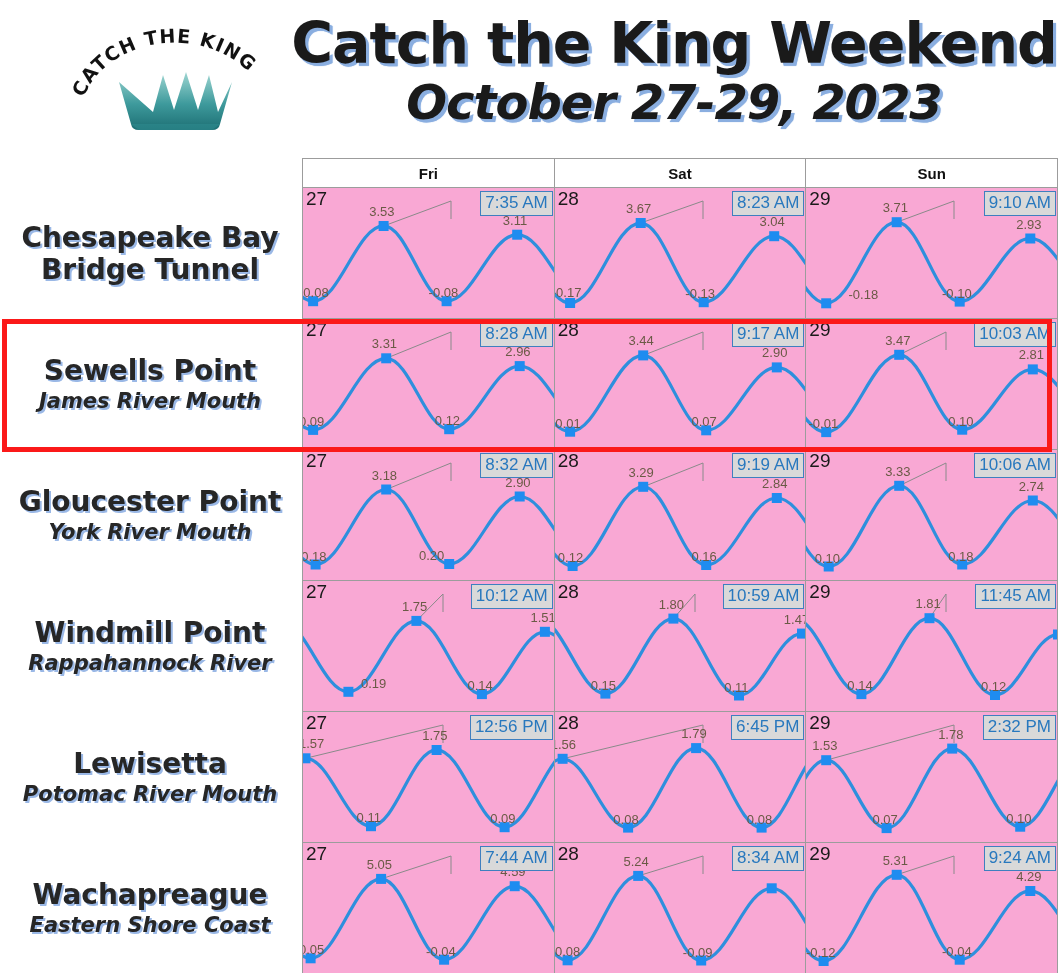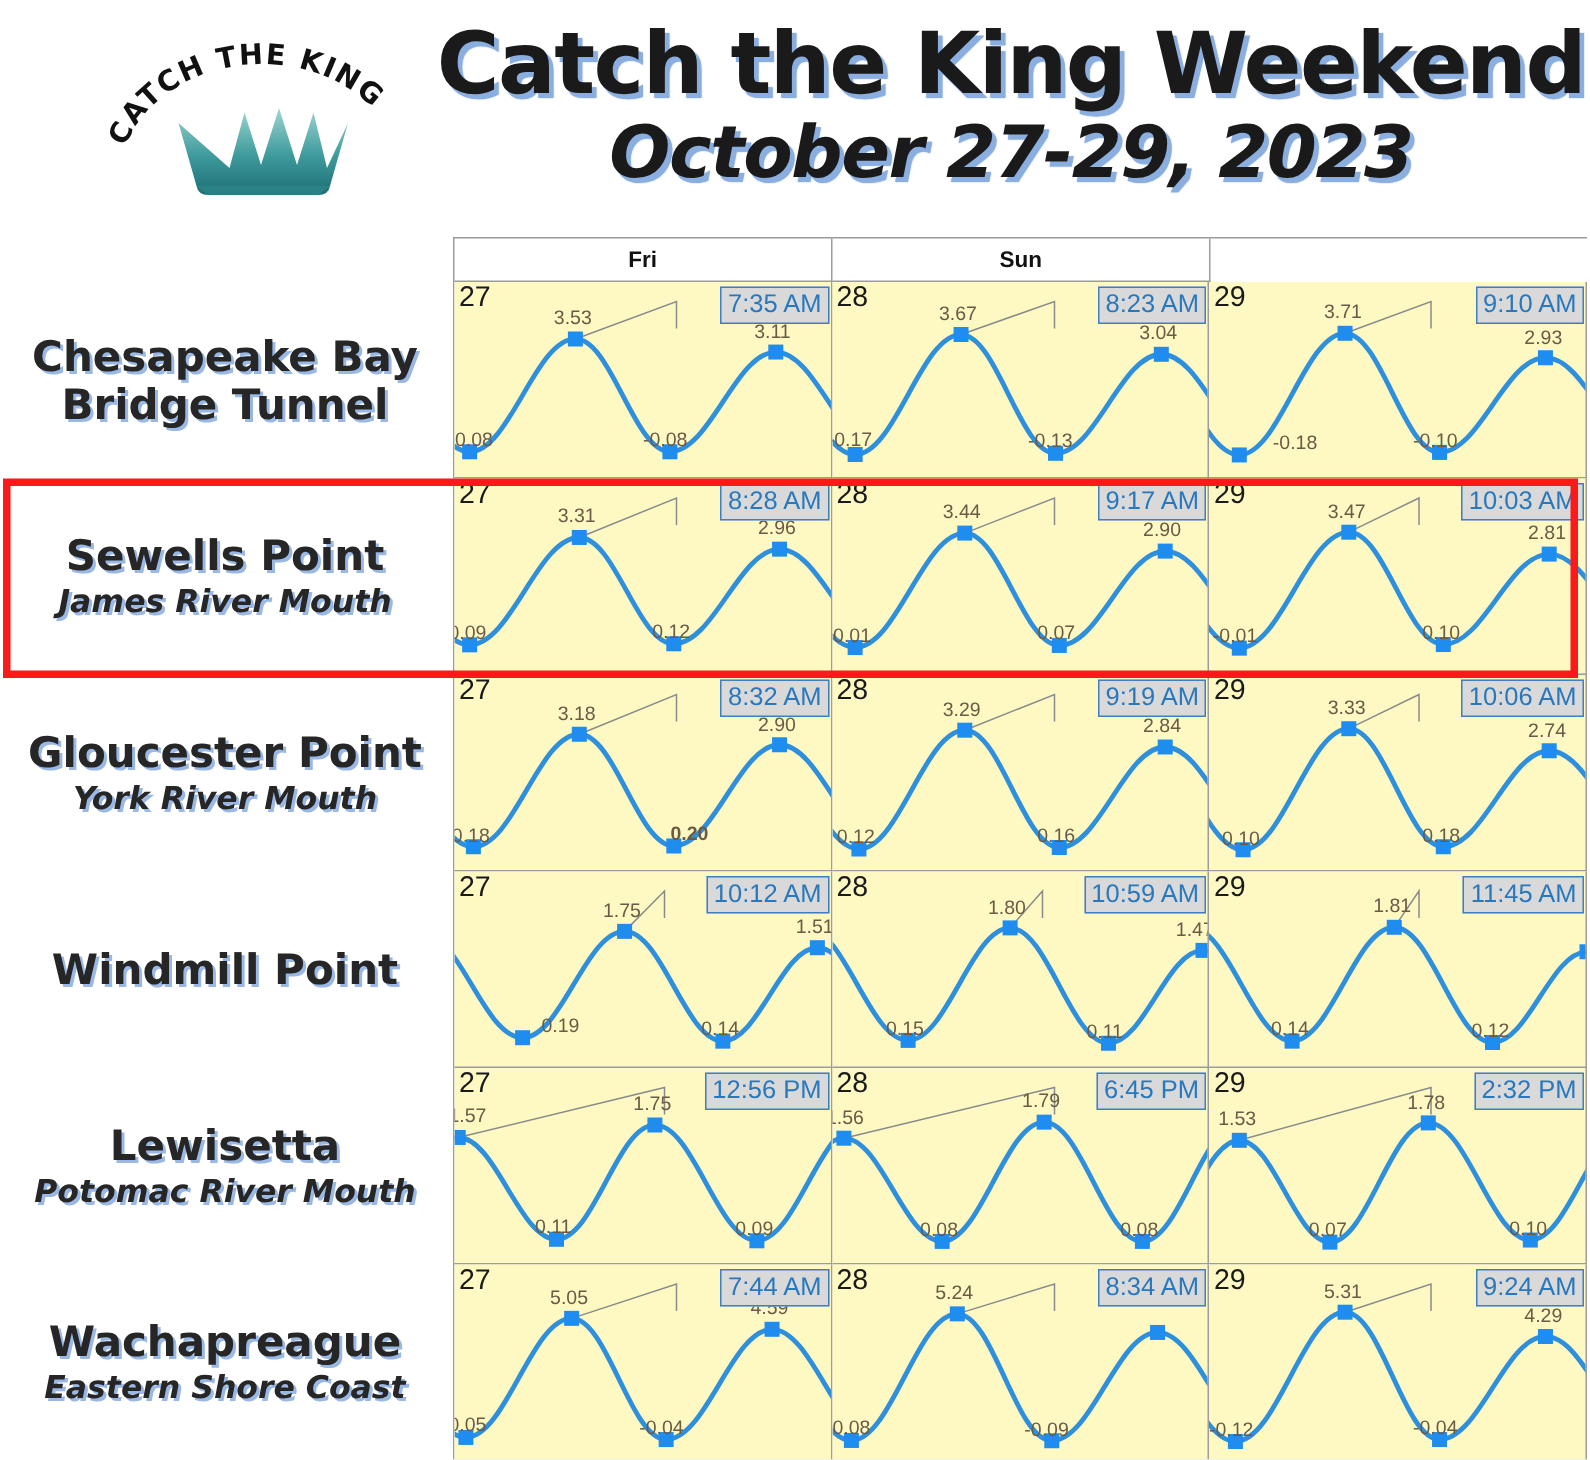--- a/index.html
+++ b/index.html
@@ -122,21 +122,21 @@
     height: 131px;
   }
   .cell {
     position: relative;
     width: 252px;
     height: 131px;
     box-sizing: border-box;
     border-right: 1px solid #9c9c9c;
     border-bottom: 1px solid #9c9c9c;
     overflow: hidden;
-    background: #fef9c3;
+    background: #f9a8d4;
   }
   .daynum {
     position: absolute;
     left: 3px; top: 0px;
     font-family: "Liberation Sans", sans-serif;
     font-size: 19px;
     line-height: 22px;
     color: #1a1a1a;
   }
   .cell svg {
@@ -213,34 +213,36 @@
       <div class="station">
         <div class="station-name">Sewells Point</div>
         <div class="station-sub">James River Mouth</div>
       </div>
       <div class="station">
         <div class="station-name">Gloucester Point</div>
         <div class="station-sub">York River Mouth</div>
       </div>
       <div class="station">
         <div class="station-name">Windmill Point</div>
+        <div class="station-sub">Rappahannock River</div>
       </div>
       <div class="station">
         <div class="station-name">Lewisetta</div>
         <div class="station-sub">Potomac River Mouth</div>
       </div>
       <div class="station">
         <div class="station-name">Wachapreague</div>
         <div class="station-sub">Eastern Shore Coast</div>
       </div>
     </div>
 
   <div id="grid">
     <div id="dayheader">
         <div class="dayhead">Fri</div>
+        <div class="dayhead">Sat</div>
         <div class="dayhead">Sun</div>
       </div>
     <div id="gridbody">
         <div class="gridrow">
           <div class="cell">
             <svg viewBox="0 0 252 131">
               <path d="M -60.48 37.96 C -33.67 37.96, -16.73 113.17, 10.08 113.17 C 36.89 113.17, 53.83 37.96, 80.64 37.96 C 104.58 37.96, 119.70 113.17, 143.64 113.17 C 170.45 113.17, 187.39 46.71, 214.20 46.71 C 241.01 46.71, 257.95 113.17, 284.76 113.17" fill="none" stroke="#2e8fdd" stroke-width="3.2" stroke-linecap="round"></path>
               <path d="M 80.6 38.0 L 148 13 L 148 31" fill="none" stroke="#8a8a8a" stroke-width="1"></path>
               <rect x="5.1" y="108.2" width="10" height="10" fill="#1f8cf0"></rect>
               <rect x="75.6" y="33.0" width="10" height="10" fill="#1f8cf0"></rect>
@@ -343,21 +345,21 @@
               <path d="M -57.96 39.50 C -31.15 39.50, -14.21 114.50, 12.60 114.50 C 39.41 114.50, 56.35 39.50, 83.16 39.50 C 107.10 39.50, 122.22 114.00, 146.16 114.00 C 172.97 114.00, 189.91 46.50, 216.72 46.50 C 243.53 46.50, 260.47 114.00, 287.28 114.00" fill="none" stroke="#2e8fdd" stroke-width="3.2" stroke-linecap="round"></path>
               <path d="M 83.2 39.5 L 148 13 L 148 31" fill="none" stroke="#8a8a8a" stroke-width="1"></path>
               <rect x="7.6" y="109.5" width="10" height="10" fill="#1f8cf0"></rect>
               <rect x="78.2" y="34.5" width="10" height="10" fill="#1f8cf0"></rect>
               <rect x="141.2" y="109.0" width="10" height="10" fill="#1f8cf0"></rect>
               <rect x="211.7" y="41.5" width="10" height="10" fill="#1f8cf0"></rect>
             </svg>
             <div class="daynum">27</div>
             <div class="valuelabel" style="left: -1.8px; top: 98.5px;">0.18</div>
             <div class="valuelabel" style="left: 68.8px; top: 17.5px;">3.18</div>
-            <div class="valuelabel" style="left: 144px; top: 98px; font-weight: bold;">0.20</div>
+            <div class="valuelabel" style="left: 116px; top: 98px;">0.20</div>
             <div class="valuelabel" style="left: 202.3px; top: 24.5px;">2.90</div>
             <div class="timebadge" style="right: 1px; top: 3px;">8:32 AM</div>
           </div>
           <div class="cell">
             <svg viewBox="0 0 252 131">
               <path d="M -52.92 36.75 C -26.11 36.75, -9.17 116.00, 17.64 116.00 C 44.45 116.00, 61.39 36.75, 88.20 36.75 C 112.14 36.75, 127.26 115.00, 151.20 115.00 C 178.01 115.00, 194.95 48.00, 221.76 48.00 C 248.57 48.00, 265.51 115.00, 292.32 115.00" fill="none" stroke="#2e8fdd" stroke-width="3.2" stroke-linecap="round"></path>
               <path d="M 88.2 36.8 L 148 13 L 148 31" fill="none" stroke="#8a8a8a" stroke-width="1"></path>
               <rect x="12.6" y="111.0" width="10" height="10" fill="#1f8cf0"></rect>
               <rect x="83.2" y="31.8" width="10" height="10" fill="#1f8cf0"></rect>
               <rect x="146.2" y="110.0" width="10" height="10" fill="#1f8cf0"></rect>

